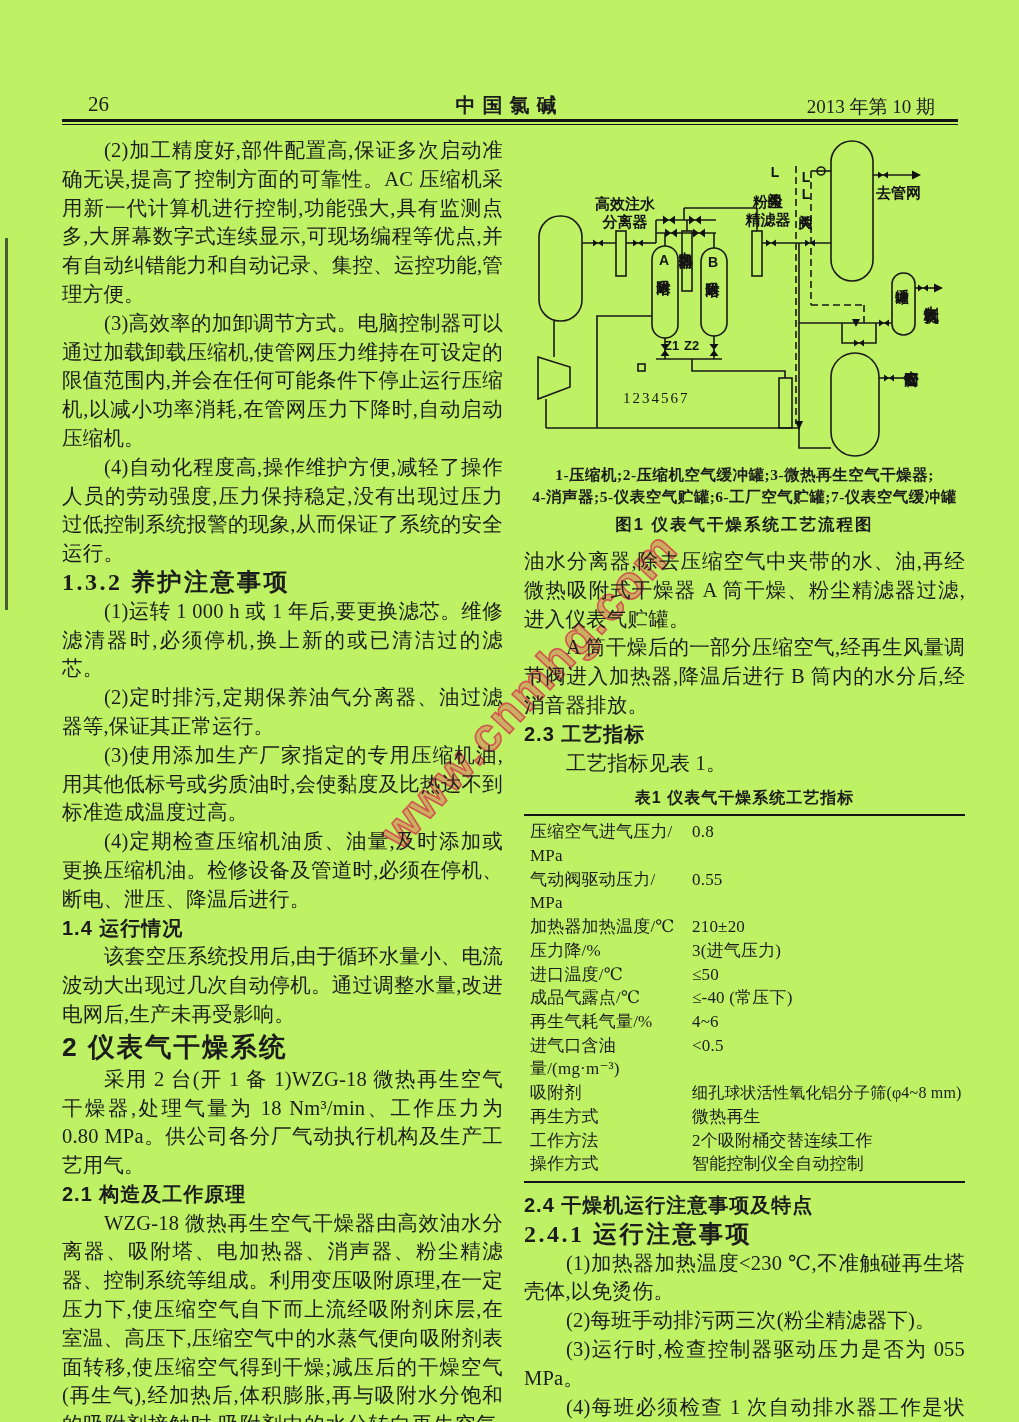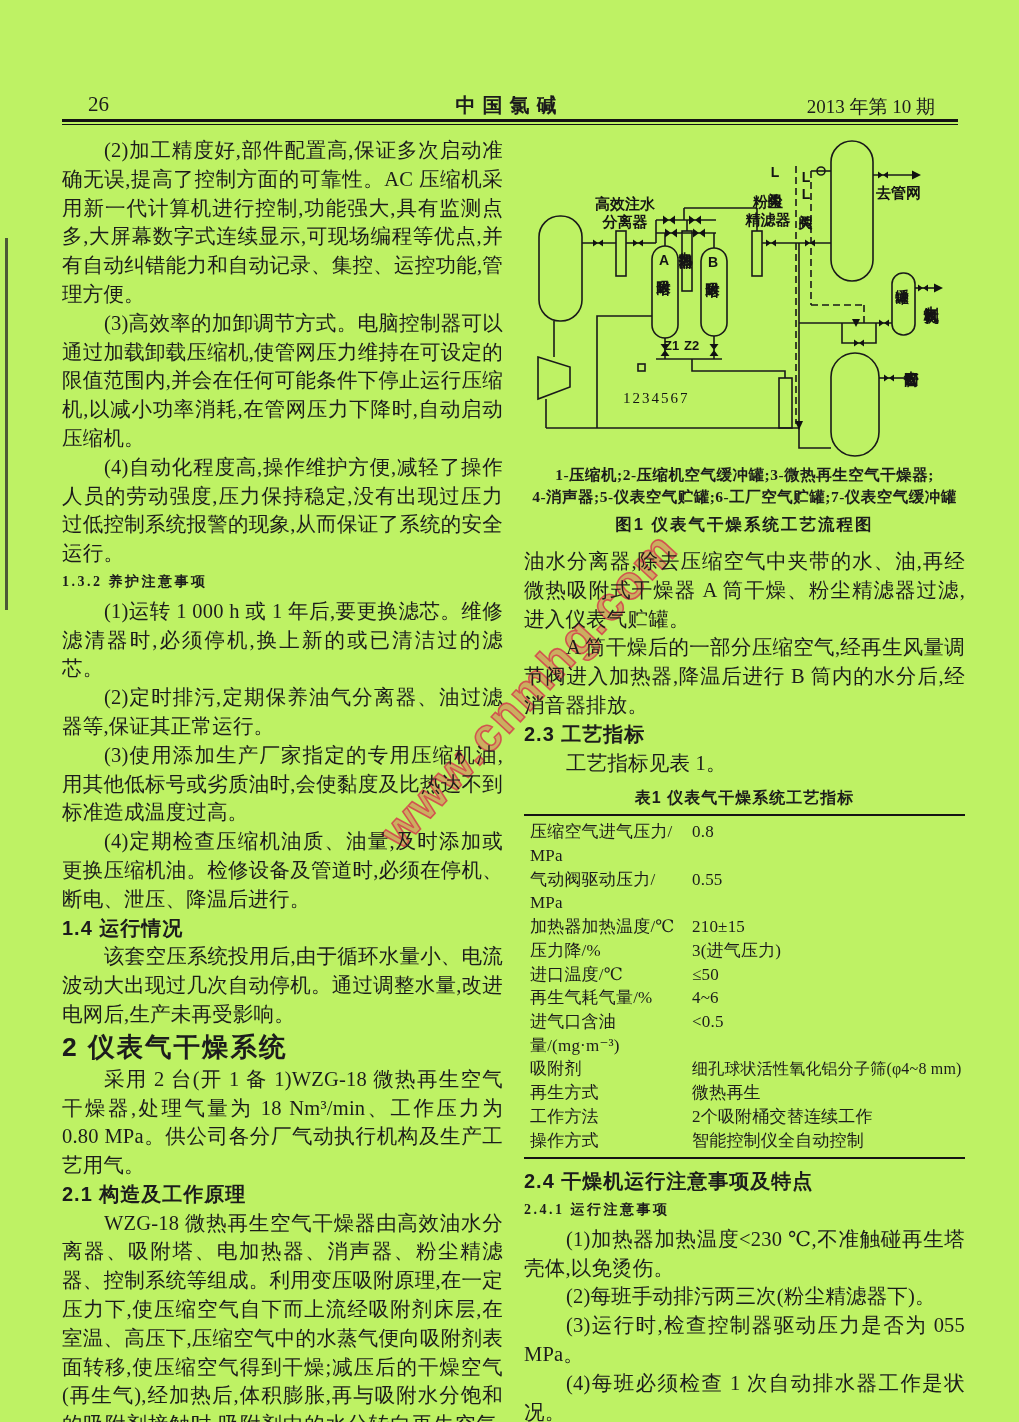--- a/index.html
+++ b/index.html
@@ -12,21 +12,21 @@
   .hdr-issue{position:absolute;right:84px;top:94px;font-size:19px;}
   .hdr-rule{position:absolute;left:62px;top:119px;width:896px;height:2px;
             border-top:3.5px solid #141414;border-bottom:1.8px solid #141414;}
   
   .col{position:absolute;width:441px;}
   .col-l{left:62px;top:136px;}
   .col-r{left:524px;top:131px;}
   .col p{margin:0;font-size:20.5px;line-height:28.8px;text-align:justify;
          text-indent:2.05em;letter-spacing:0.2px;}
   .col p.noind{text-indent:0;}
-  .hkai{font-size:14px;font-weight:bold;line-height:28.8px;letter-spacing:2.5px;margin:0;}
+  .hkai{font-size:24px;font-weight:bold;line-height:28.8px;letter-spacing:2.5px;margin:0;}
   .hb{font-size:20px;font-weight:bold;font-family:"Liberation Sans",sans-serif;
       line-height:28.8px;letter-spacing:1px;margin:0;}
   .h1{font-size:26.5px;font-weight:bold;font-family:"Liberation Sans",sans-serif;
       line-height:36px;letter-spacing:2px;margin:0;}
   
   .fig{position:relative;width:441px;height:330px;}
   .fig svg{position:absolute;left:0;top:0;}
   .flabel{position:absolute;font-family:"Liberation Sans",sans-serif;font-weight:bold;
           color:#141414;line-height:18px;font-size:15px;}
   .vlab{position:absolute;writing-mode:vertical-rl;text-orientation:upright;line-height:1.08;
@@ -210,29 +210,33 @@
       <div class="trow">
           <div class="tp">压缩空气进气压力/ MPa</div>
           <div class="tv">0.8</div>
         </div>
       <div class="trow">
           <div class="tp">气动阀驱动压力/ MPa</div>
           <div class="tv">0.55</div>
         </div>
       <div class="trow">
           <div class="tp">加热器加热温度/℃</div>
-          <div class="tv">210±15</div>
+          <div class="tv">210±20</div>
         </div>
       <div class="trow">
           <div class="tp">压力降/%</div>
           <div class="tv">3(进气压力)</div>
         </div>
       <div class="trow">
           <div class="tp">进口温度/℃</div>
           <div class="tv">≤50</div>
+        </div>
+      <div class="trow">
+          <div class="tp">成品气露点/℃</div>
+          <div class="tv">≤-40 (常压下)</div>
         </div>
       <div class="trow">
           <div class="tp">再生气耗气量/%</div>
           <div class="tv">4~6</div>
         </div>
       <div class="trow">
           <div class="tp">进气口含油量/(mg·m⁻³)</div>
           <div class="tv">&lt;0.5</div>
         </div>
       <div class="trow">

